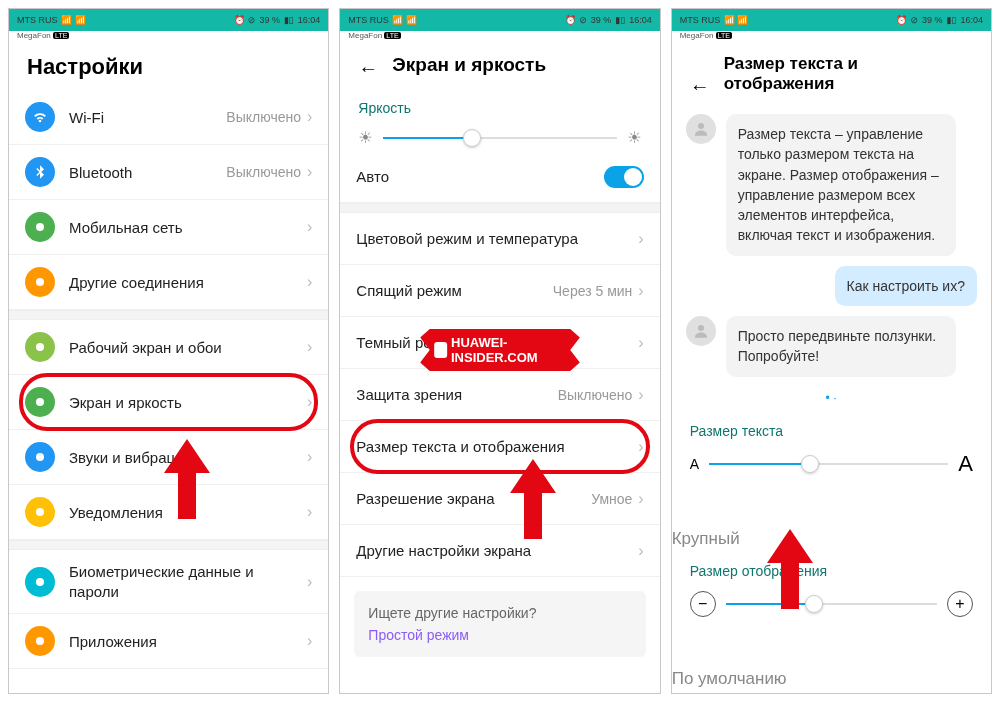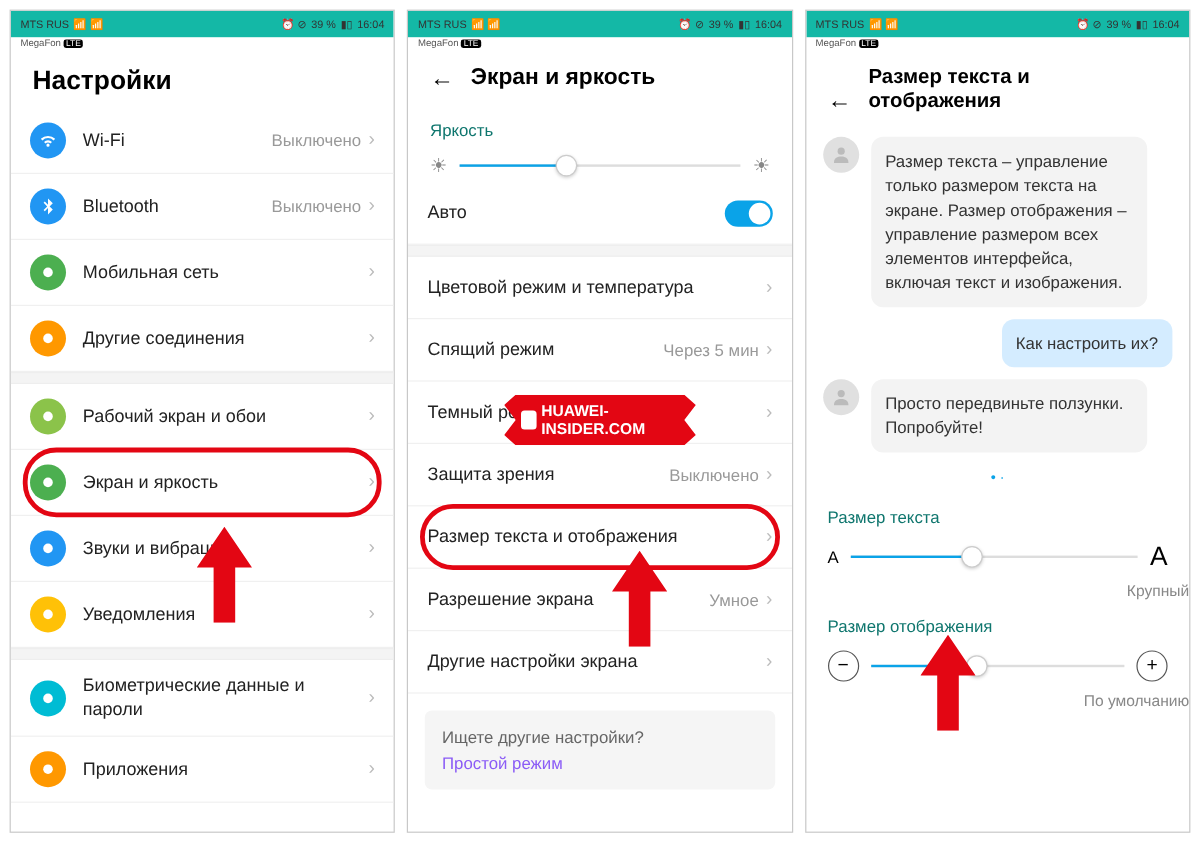--- a/index.html
+++ b/index.html
@@ -94,21 +94,21 @@
   }
   .watermark .hlogo { width:16px; height:16px; background:#fff; border-radius:3px; }
   
   .chat { padding: 10px 14px; display:flex; flex-direction:column; gap:10px;}
   .msg { display:flex; gap:10px; align-items:flex-start;}
   .avatar { width:30px; height:30px; border-radius:50%; background:#e0e0e0; flex-shrink:0; display:flex; align-items:center; justify-content:center;}
   .avatar svg{width:18px;height:18px;fill:#bbb;}
   .bubble { background:#f3f3f3; border-radius:10px; padding:10px 12px; font-size:14px; line-height:1.45; color:#333; max-width:230px;}
   .bubble.user { background:#d4ecff; margin-left:auto;}
   .dots{ text-align:center; color:#0aa3e8; font-size:12px; padding:4px 0;}
-  .slabel{ text-align:right; font-size:13px; color:#888; padding-top:4px;}
+  .slabel{ text-align:left; font-size:17px; color:#888; padding-top:4px;margin-top:44px;}
   .A-sm{font-size:14px;} .A-lg{font-size:22px;font-weight:500;}
   .circ-btn{width:26px;height:26px;border:1.5px solid #555;border-radius:50%;display:flex;align-items:center;justify-content:center;font-size:16px;}
   .row.multi .label{line-height:1.3;}
 </style>
 </head>
 <body>
 
 <div class="phone">
   <div class="statusbar">
     <div class="left">

